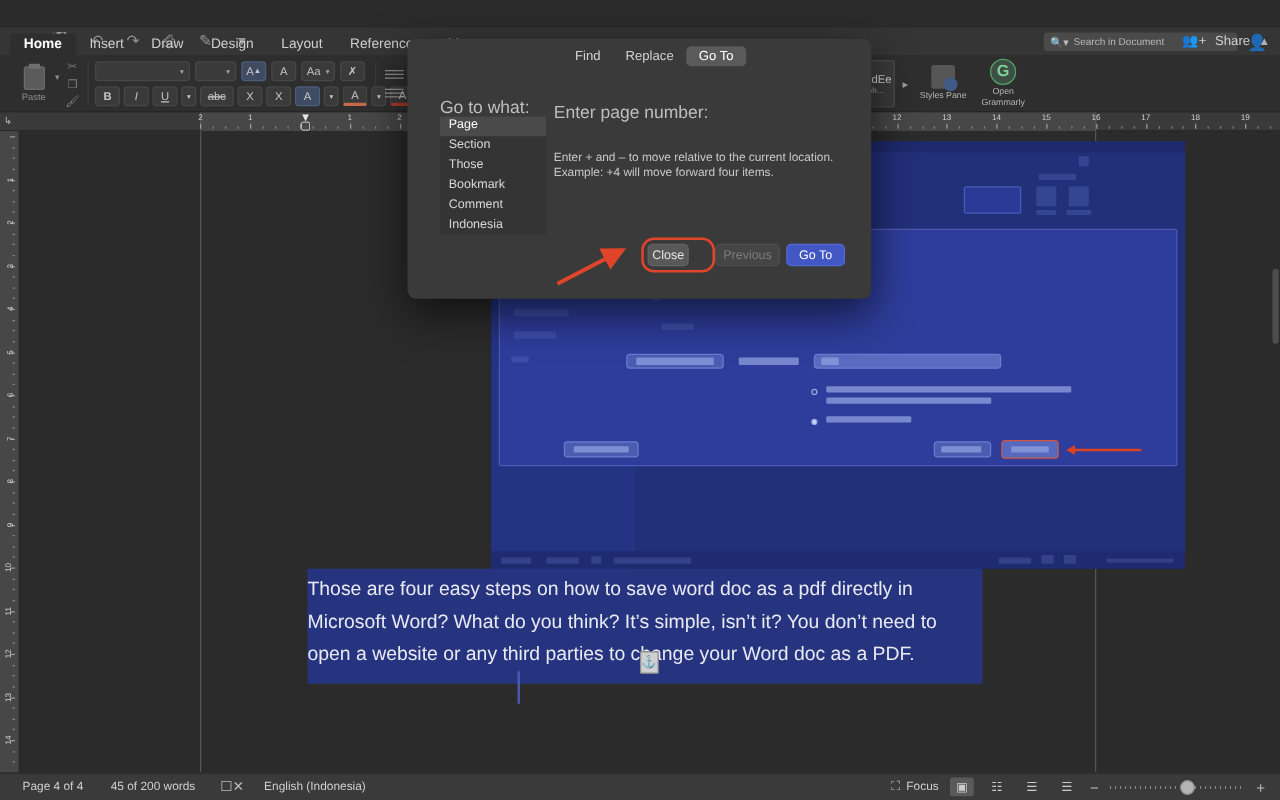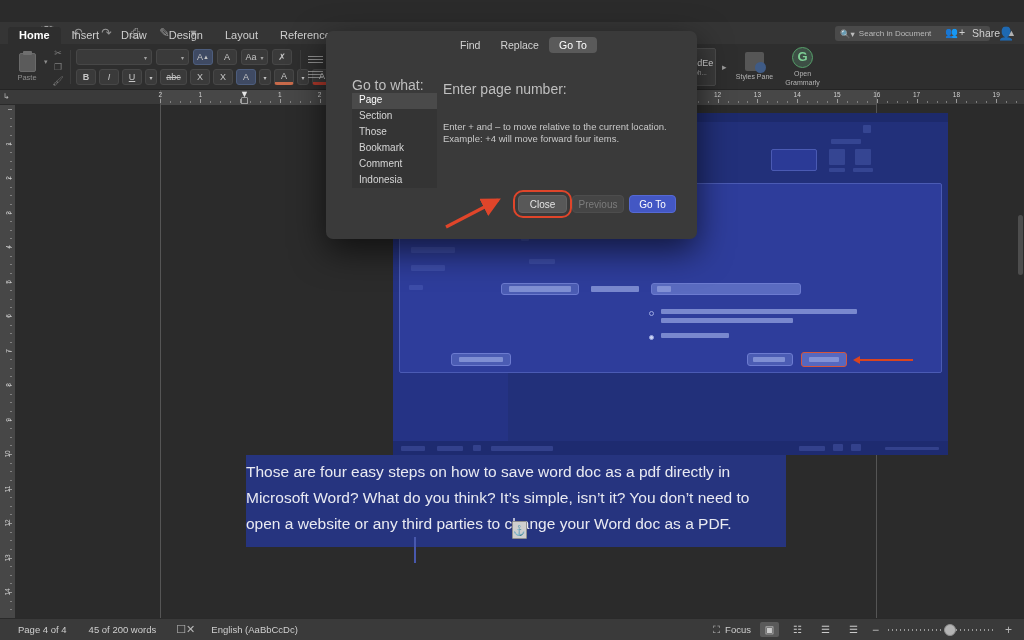--- a/index.html
+++ b/index.html
@@ -856,42 +856,42 @@
         <div class="gi">Comment</div>
         <div class="gi">Indonesia</div>
         <div class="gi">Endnote</div>
       </div>
 
       <div class="dlg-label" style="left:117px;top:50px;">Enter page number:</div>
 
 
       <div class="hint">Enter + and – to move relative to the current location. Example: +4 will move forward four items.</div>
 
-      <div class="dbtn" style="left:192px;top:164px;width:49px;text-align:right;">Close</div>
+      <div class="dbtn" style="left:192px;top:164px;width:33px;text-align:right;">Close</div>
       <div class="dbtn disabled" style="left:246px;top:164px;width:52px;">Previous</div>
       <div class="dbtn primary" style="left:303px;top:164px;width:47px;">Go To</div>
 
       <div class="ring" style="left:187px;top:159px;width:59px;height:28px;"></div>
     </div>
   </div>
 
   <svg class="arrow-big" viewBox="0 0 62 34">
     <defs>
       <marker id="ah" markerWidth="6" markerHeight="6" refX="5" refY="3" orient="auto">
         <path d="M0,0 L6,3 L0,6 z" fill="#e0452a"></path>
       </marker>
     </defs>
     <line x1="3" y1="31" x2="55" y2="4" stroke="#e0452a" stroke-width="3.2" marker-end="url(#ah)"></line>
   </svg>
 
   <div class="status">
     <div class="sitem" style="margin-left:18px;">Page 4 of 4</div>
     <div class="sitem" style="margin-left:22px;">45 of 200 words</div>
     <div class="sicn" style="margin-left:20px;">☐✕</div>
-    <div class="sitem" style="margin-left:16px;">English (AaBbCcDc)</div>
+    <div class="sitem" style="margin-left:16px;">English (Indonesia)</div>
 
     <div style="margin-left:auto;display:flex;align-items:center;gap:9px;padding-right:12px;">
       <div style="display:flex;align-items:center;gap:5px;">
         <span class="sicn" style="font-size:10px;">⛶</span>
         <span class="sitem">Focus</span>
       </div>
       <div class="viewbtn active">▣</div>
       <div class="viewbtn">☷</div>
       <div class="viewbtn">☰</div>
       <div class="viewbtn">☰</div>

